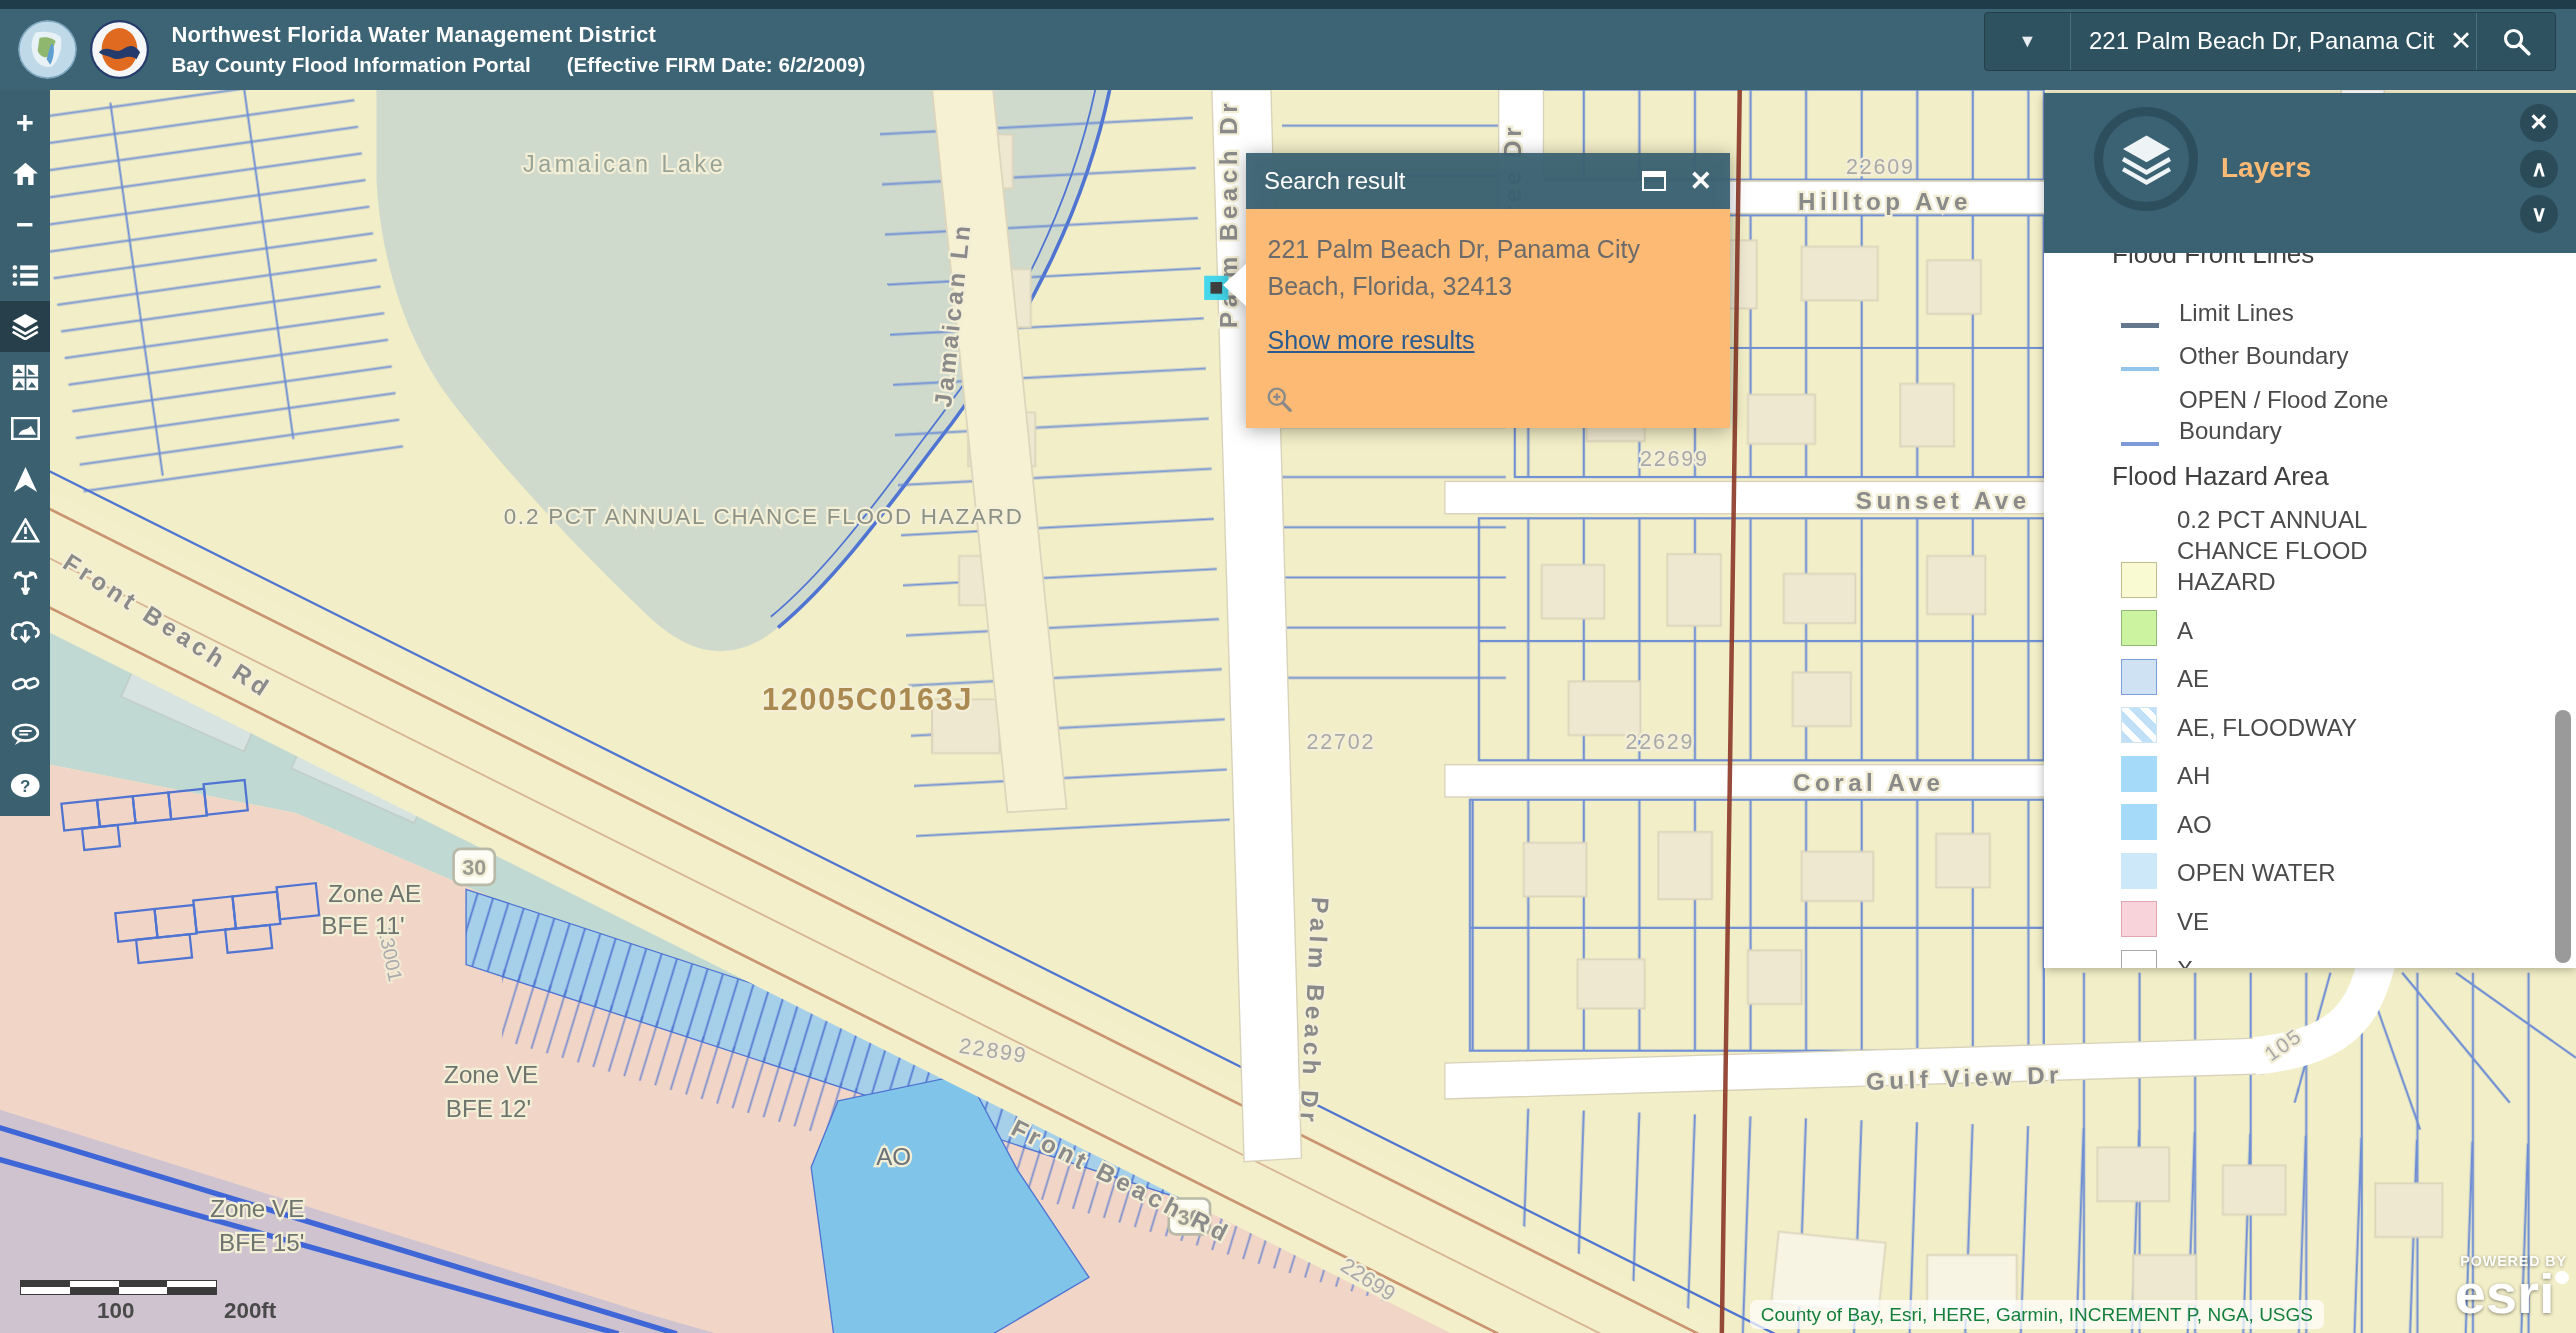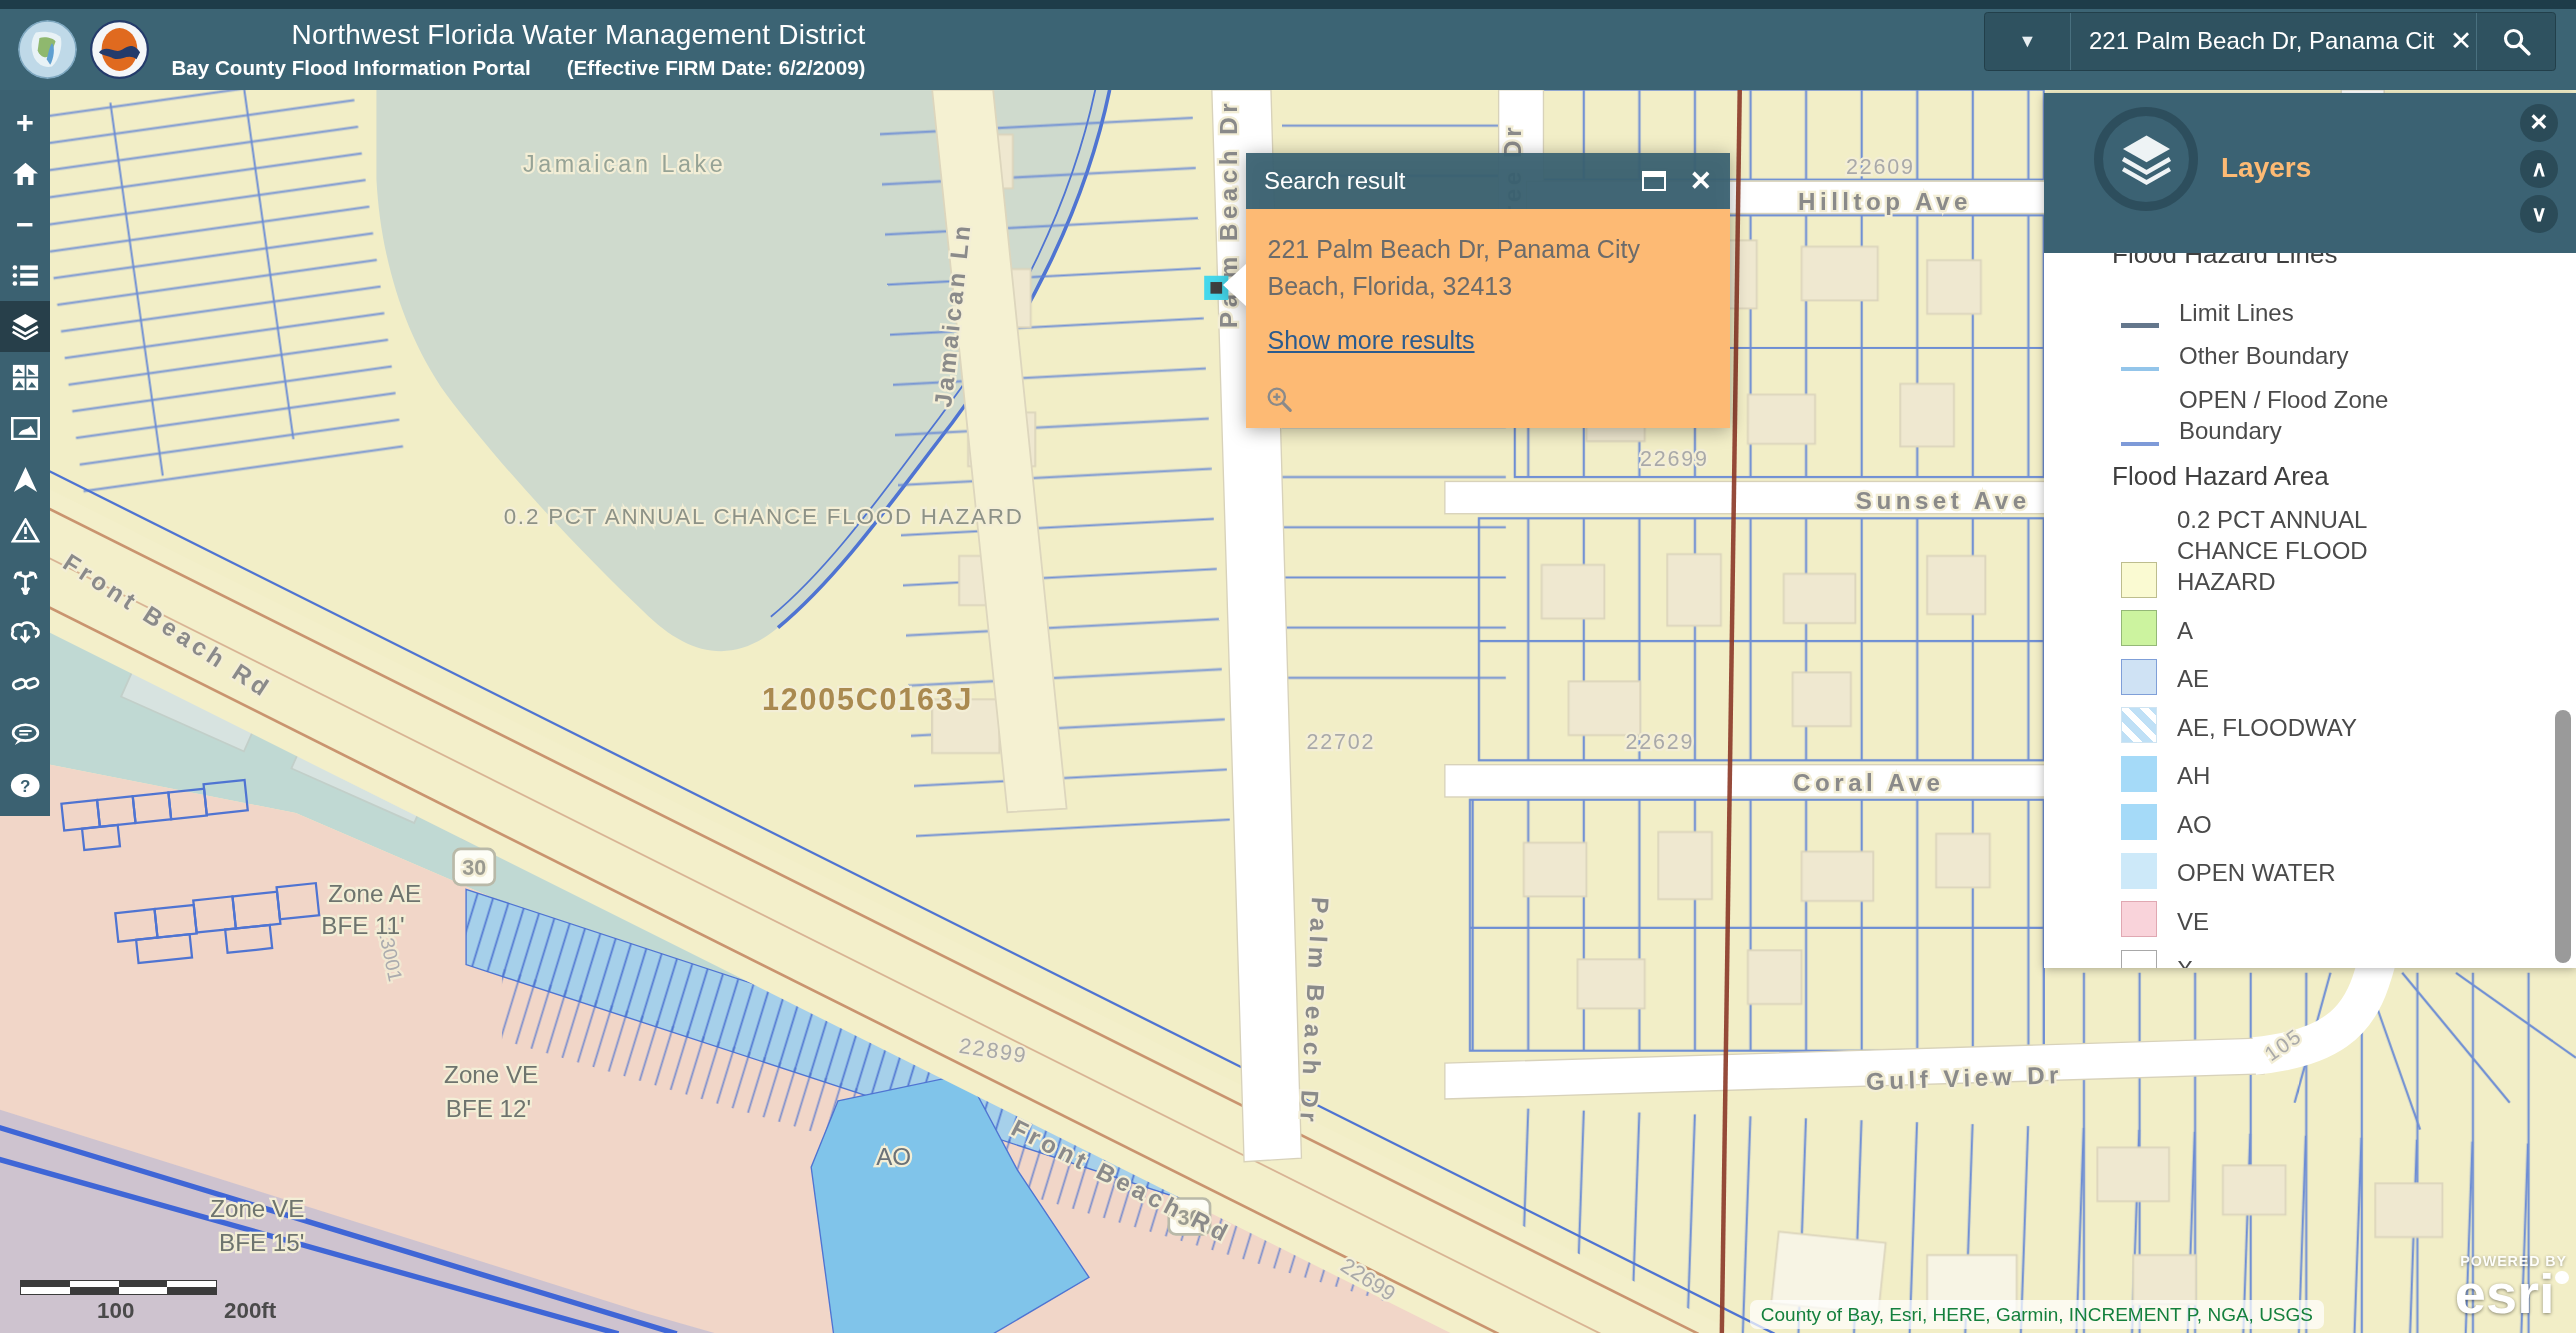--- a/index.html
+++ b/index.html
@@ -11,21 +11,21 @@
   #mapsvg{position:absolute;left:0;top:0;width:2576px;height:1334px;display:block;}
   text.ml{font-family:"Liberation Sans",sans-serif;paint-order:stroke;stroke:#f3eed6;stroke-width:5px;
           text-anchor:middle;}
 
   
   .header{position:absolute;left:0;top:0;width:2576px;height:90px;background:#3c6474;
           border-top:9px solid #1e3c49;display:flex;align-items:center;z-index:40;}
   .logos{display:flex;gap:12.5px;margin-left:18px;}
   .logo{width:59px;height:59px;border-radius:50%;flex:0 0 auto;}
   .titleblock{margin-left:23px;color:#fff;}
-  .title{font-size:28px;font-weight:normal;letter-spacing:0.2px;text-align:right;}
+  .title{font-size:22px;font-weight:bold;letter-spacing:0.2px;}
   .subtitle{font-size:20.6px;font-weight:bold;margin-top:5.4px;display:flex;gap:36px;}
   .searchbox{position:absolute;right:20px;top:11.7px;width:572px;height:59px;background:#2f5260;
              border:0.9px solid #223f4a;border-radius:3.6px;display:flex;align-items:stretch;z-index:45;}
   .s-arrow{width:86px;display:flex;align-items:center;justify-content:center;color:#e8eef1;
            font-size:18px;border-right:0.9px solid #49707f;cursor:pointer;}
   .s-input{flex:1;position:relative;display:flex;align-items:center;padding:0 7.2px 0 18px;}
   .s-input .txt{color:#fff;font-size:24px;white-space:nowrap;overflow:hidden;width:100%;}
   .s-clear{position:absolute;right:3.6px;top:12.5px;color:#fff;font-size:27px;cursor:pointer;}
   .s-go{width:79px;display:flex;align-items:center;justify-content:center;border-left:0.9px solid #49707f;cursor:pointer;}
 
@@ -416,21 +416,21 @@
           <path d="M3,15 L17,23 31,15" fill="none" stroke="#eef3f5" stroke-width="2.6"></path>
           <path d="M3,21 L17,29 31,21" fill="none" stroke="#eef3f5" stroke-width="2.6"></path>
         </svg>
       </div>
       <div class="panel-title">Layers</div>
       <div class="pbtn x">✕</div>
       <div class="pbtn up">∧</div>
       <div class="pbtn dn">∨</div>
     </div>
     <div class="panel-body">
-      <div class="lg-group clipped">Flood Hazard Lines</div>
+      <div class="lg-group clipped">Flood Front Lines</div>
 
       <div class="lg-row">
         <div class="sw-line" style="background-color: rgb(100, 119, 140);"></div>
         <div class="lg-label">Limit Lines</div>
       </div>
       <div class="lg-row">
         <div class="sw-line" style="background-color: rgb(147, 197, 234);"></div>
         <div class="lg-label">Other Boundary</div>
       </div>
       <div class="lg-row">

